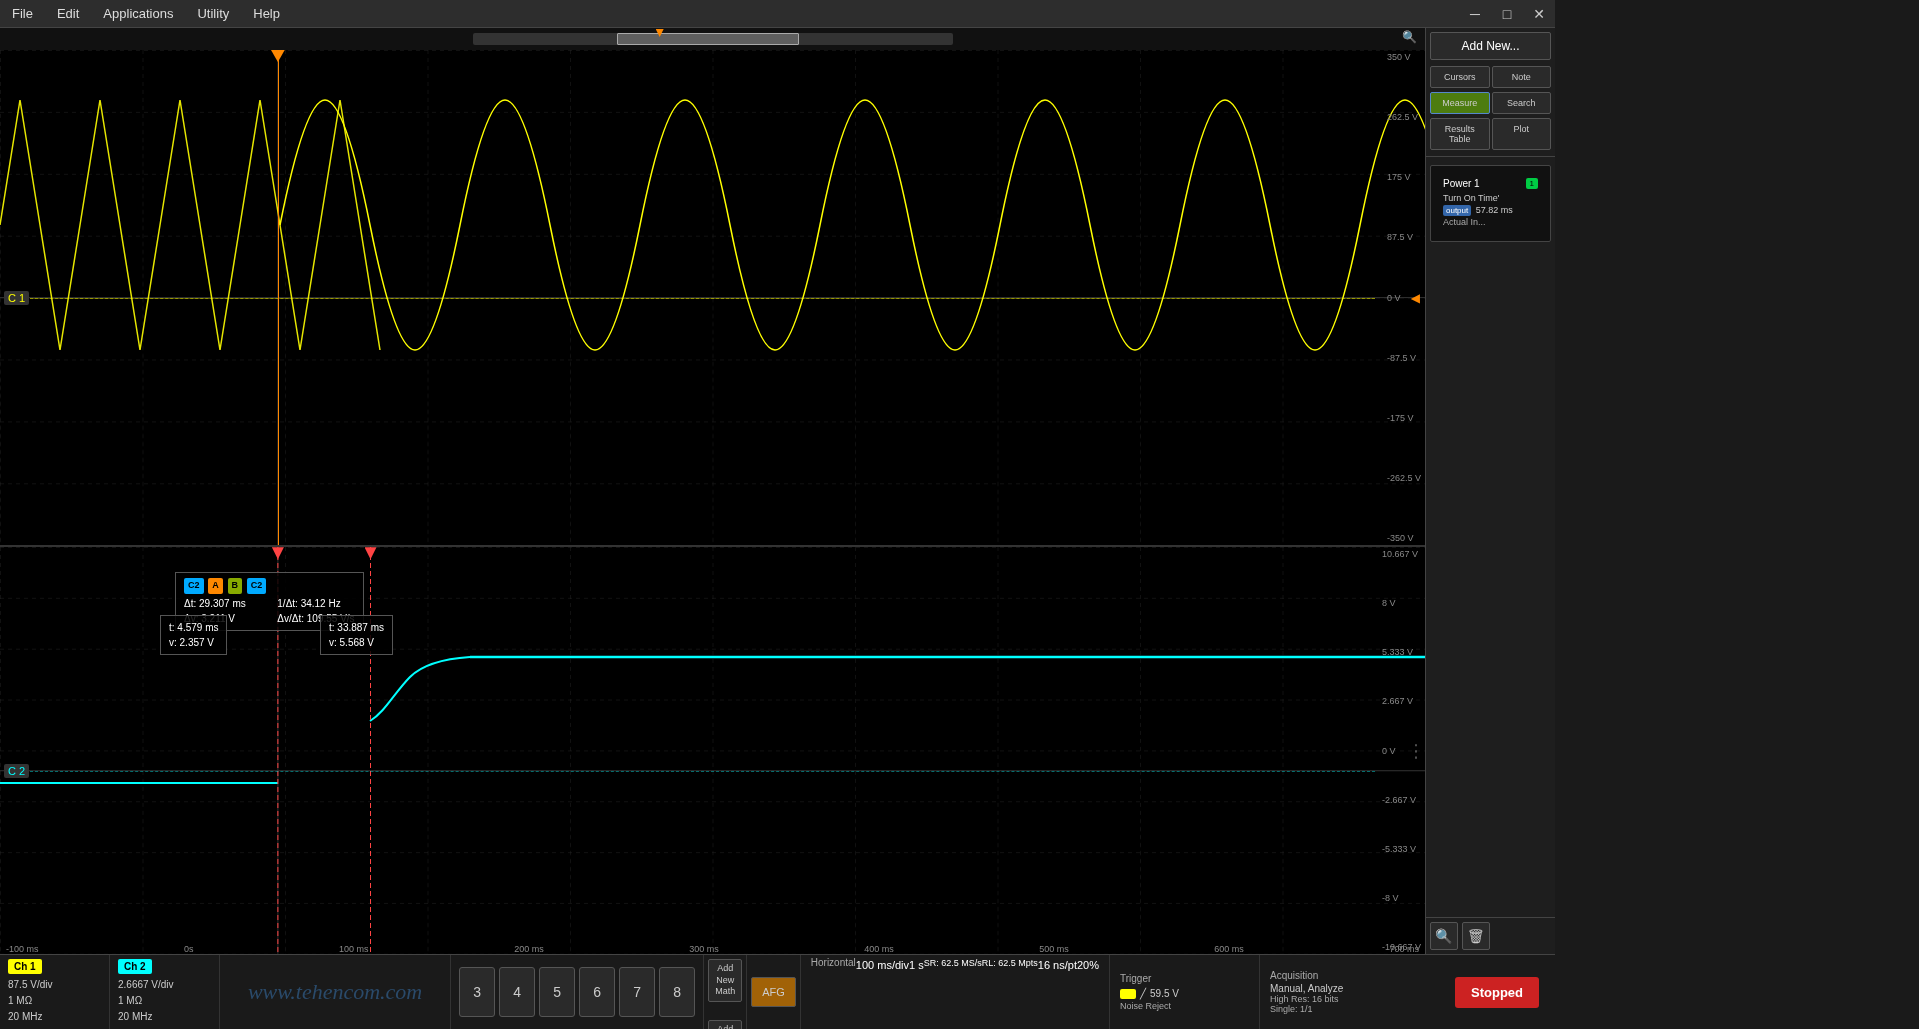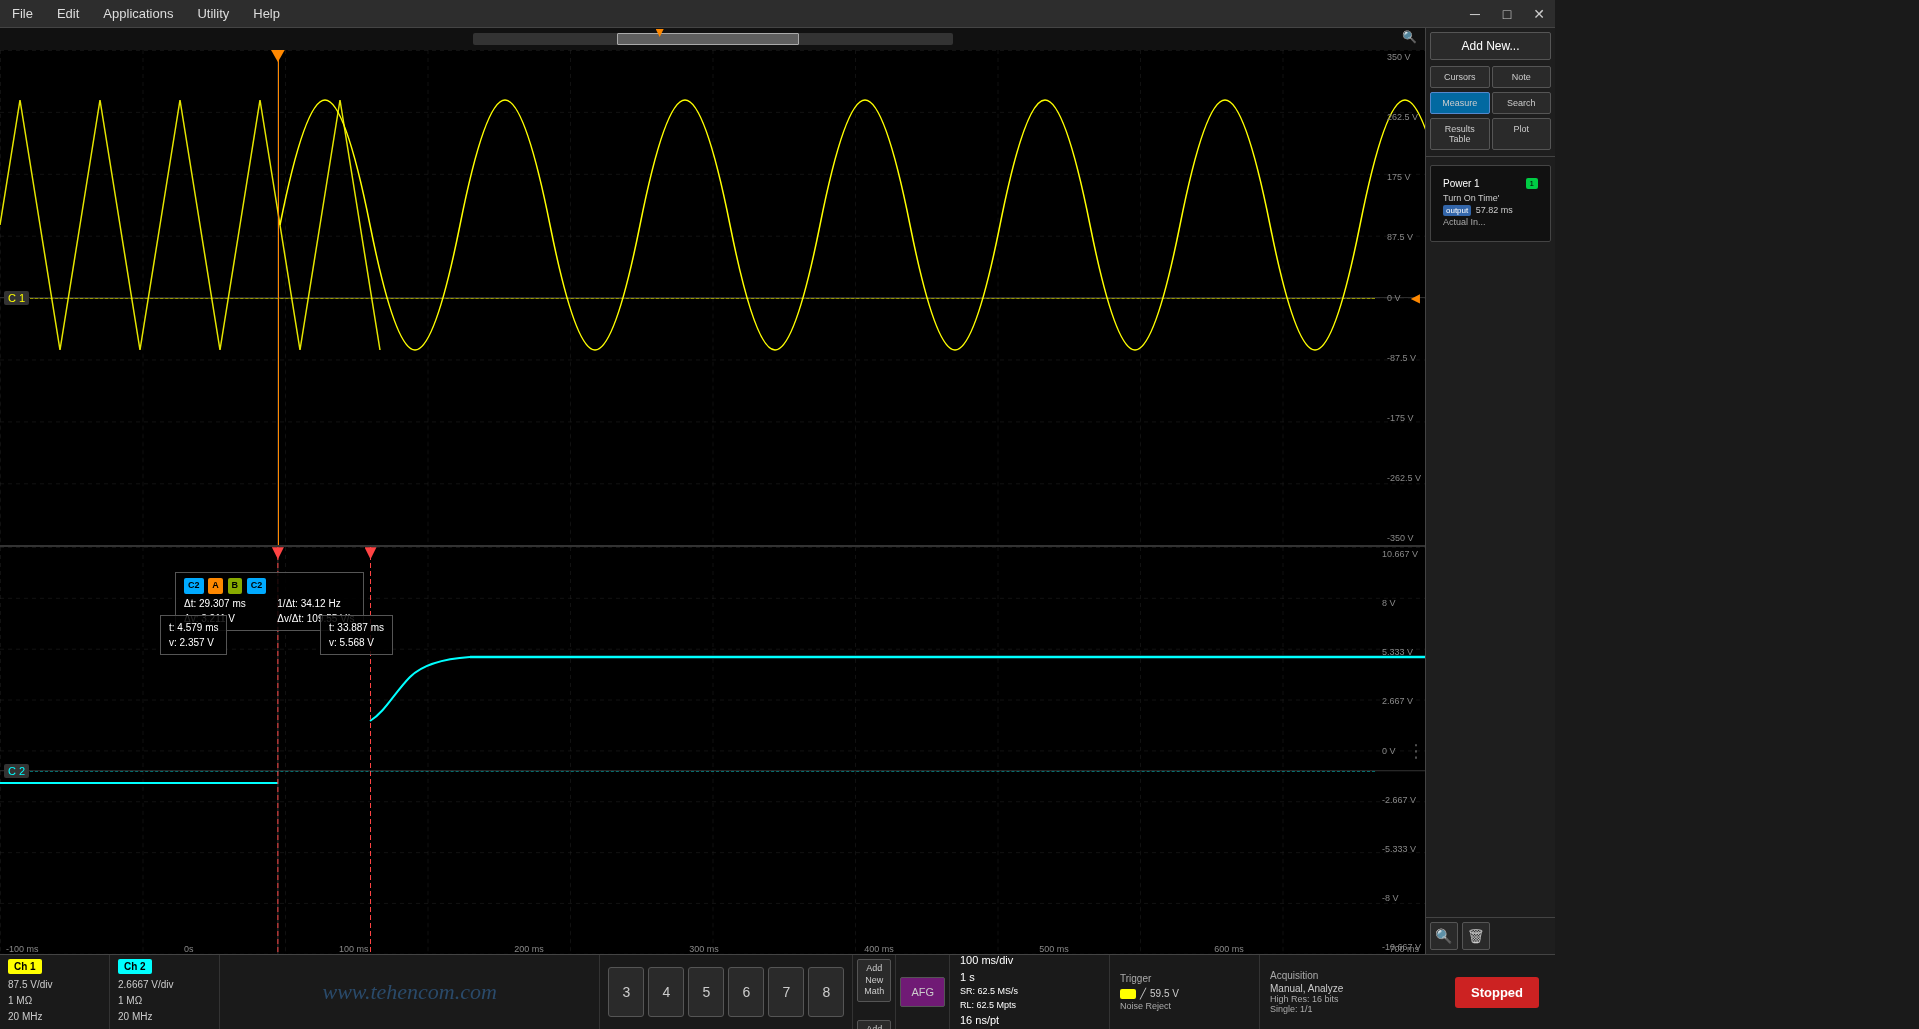--- a/index.html
+++ b/index.html
@@ -142,26 +142,26 @@
     }
     .act-btn {
       background: #2a2a2a; border: 1px solid #555; color: #ccc; font-size: 9px;
       padding: 3px 6px; cursor: pointer; border-radius: 2px; text-align: center; line-height: 1.3;
     }
 
     .afg-btn {
       padding: 4px; border-left: 1px solid #333; display: flex; align-items: center;
     }
     .afg-label {
-      background: #701a75; border: 1px solid #555; color: #ccc; font-size: 11px;
+      background: #a16207; border: 1px solid #555; color: #ccc; font-size: 11px;
       padding: 8px 10px; border-radius: 2px; cursor: pointer;
     }
 
     .info-section {
-      padding: 8px 10px; border-left: 1px solid #333; display: flex; flex-direction: column;
+      padding: 2px 10px; border-left: 1px solid #333; display: flex; 
       justify-content: center; min-width: 160px;
     }
     .info-title { font-size: 10px; color: #aaa; margin-bottom: 2px; }
     .info-val { font-size: 11px; color: #fff; line-height: 1.5; }
 
     .trigger-section {
       padding: 4px 10px; border-left: 1px solid #333; display: flex; flex-direction: column;
       justify-content: center; min-width: 150px;
     }
 
@@ -188,21 +188,21 @@
       border-radius: 2px;
     }
 
     .right-btn-row {
       display: flex; gap: 2px; padding: 2px 4px;
     }
     .right-btn {
       flex: 1; background: #2a2a2a; border: 1px solid #555; color: #ccc;
       font-size: 9px; padding: 5px 2px; text-align: center; cursor: pointer; border-radius: 2px;
     }
-    .right-btn.active { background: #0369a1; border-color: #5588cc; }
+    .right-btn.active { background: #4d7c0f; border-color: #5588cc; }
 
     .divider { height: 1px; background: #444; margin: 4px 0; }
 
     .power-section {
       margin: 4px; background: #111; border: 1px solid #444; border-radius: 2px; padding: 12px;
     }
     .power-header {
       display: flex; align-items: center; justify-content: space-between;
       font-size: 10px; color: #fff; margin-bottom: 4px;
     }

